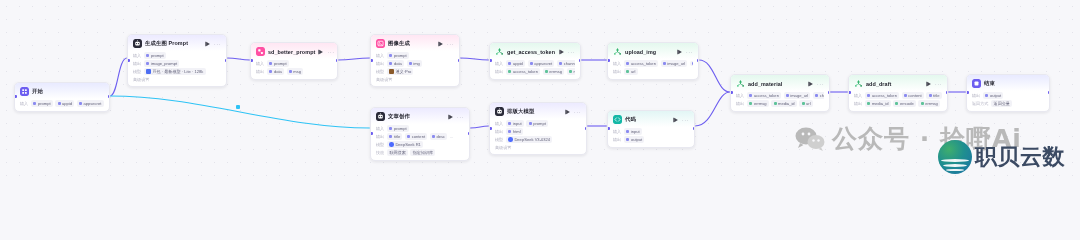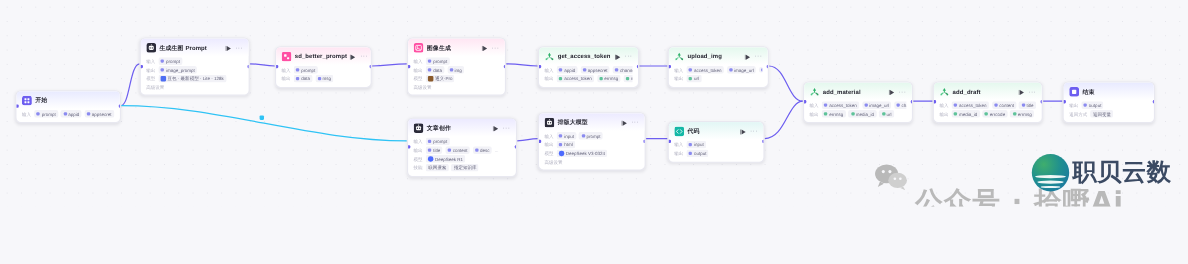--- a/index.html
+++ b/index.html
@@ -52,21 +52,21 @@
   .more{font-size:4.1px;color:#c2c2d0;}
 
   
   .port{position:absolute;width:3px;height:3px;border-radius:1px;background:#6d5ef0;top:50%;
         margin-top:-1.5px;}
   .port.l{left:-1.5px;} .port.r{right:-1.5px;}
 
   
   #wm{position:absolute;left:795px;top:122px;display:flex;align-items:center;gap:7px;}
   #wm .wmtxt{font-size:25px;color:#b9b9b9;font-weight:bold;letter-spacing:1px;
-             font-family:"DejaVu Sans",sans-serif;margin-top:45px;}
+             font-family:"DejaVu Sans",sans-serif;}
   #wechat{width:30px;height:24px;position:relative;flex:0 0 auto;}
   #logo{position:absolute;left:938px;top:140px;display:flex;align-items:center;gap:3px;}
   #logoBall{width:34px;height:34px;border-radius:50%;
     background:radial-gradient(circle at 32% 28%, #3fae6d 0%, #1f8f8f 45%, #1b6fa8 100%);
     position:relative;overflow:hidden;flex:0 0 auto;}
   #logoBall .wave{position:absolute;left:3px;right:3px;height:3px;border-radius:50%;
     background:#ffffff;opacity:.92;}
   #logoTxt{font-size:22px;color:#3b4a63;font-weight:bold;letter-spacing:0.5px;
            font-family:"DejaVu Sans",sans-serif;}
 </style>

